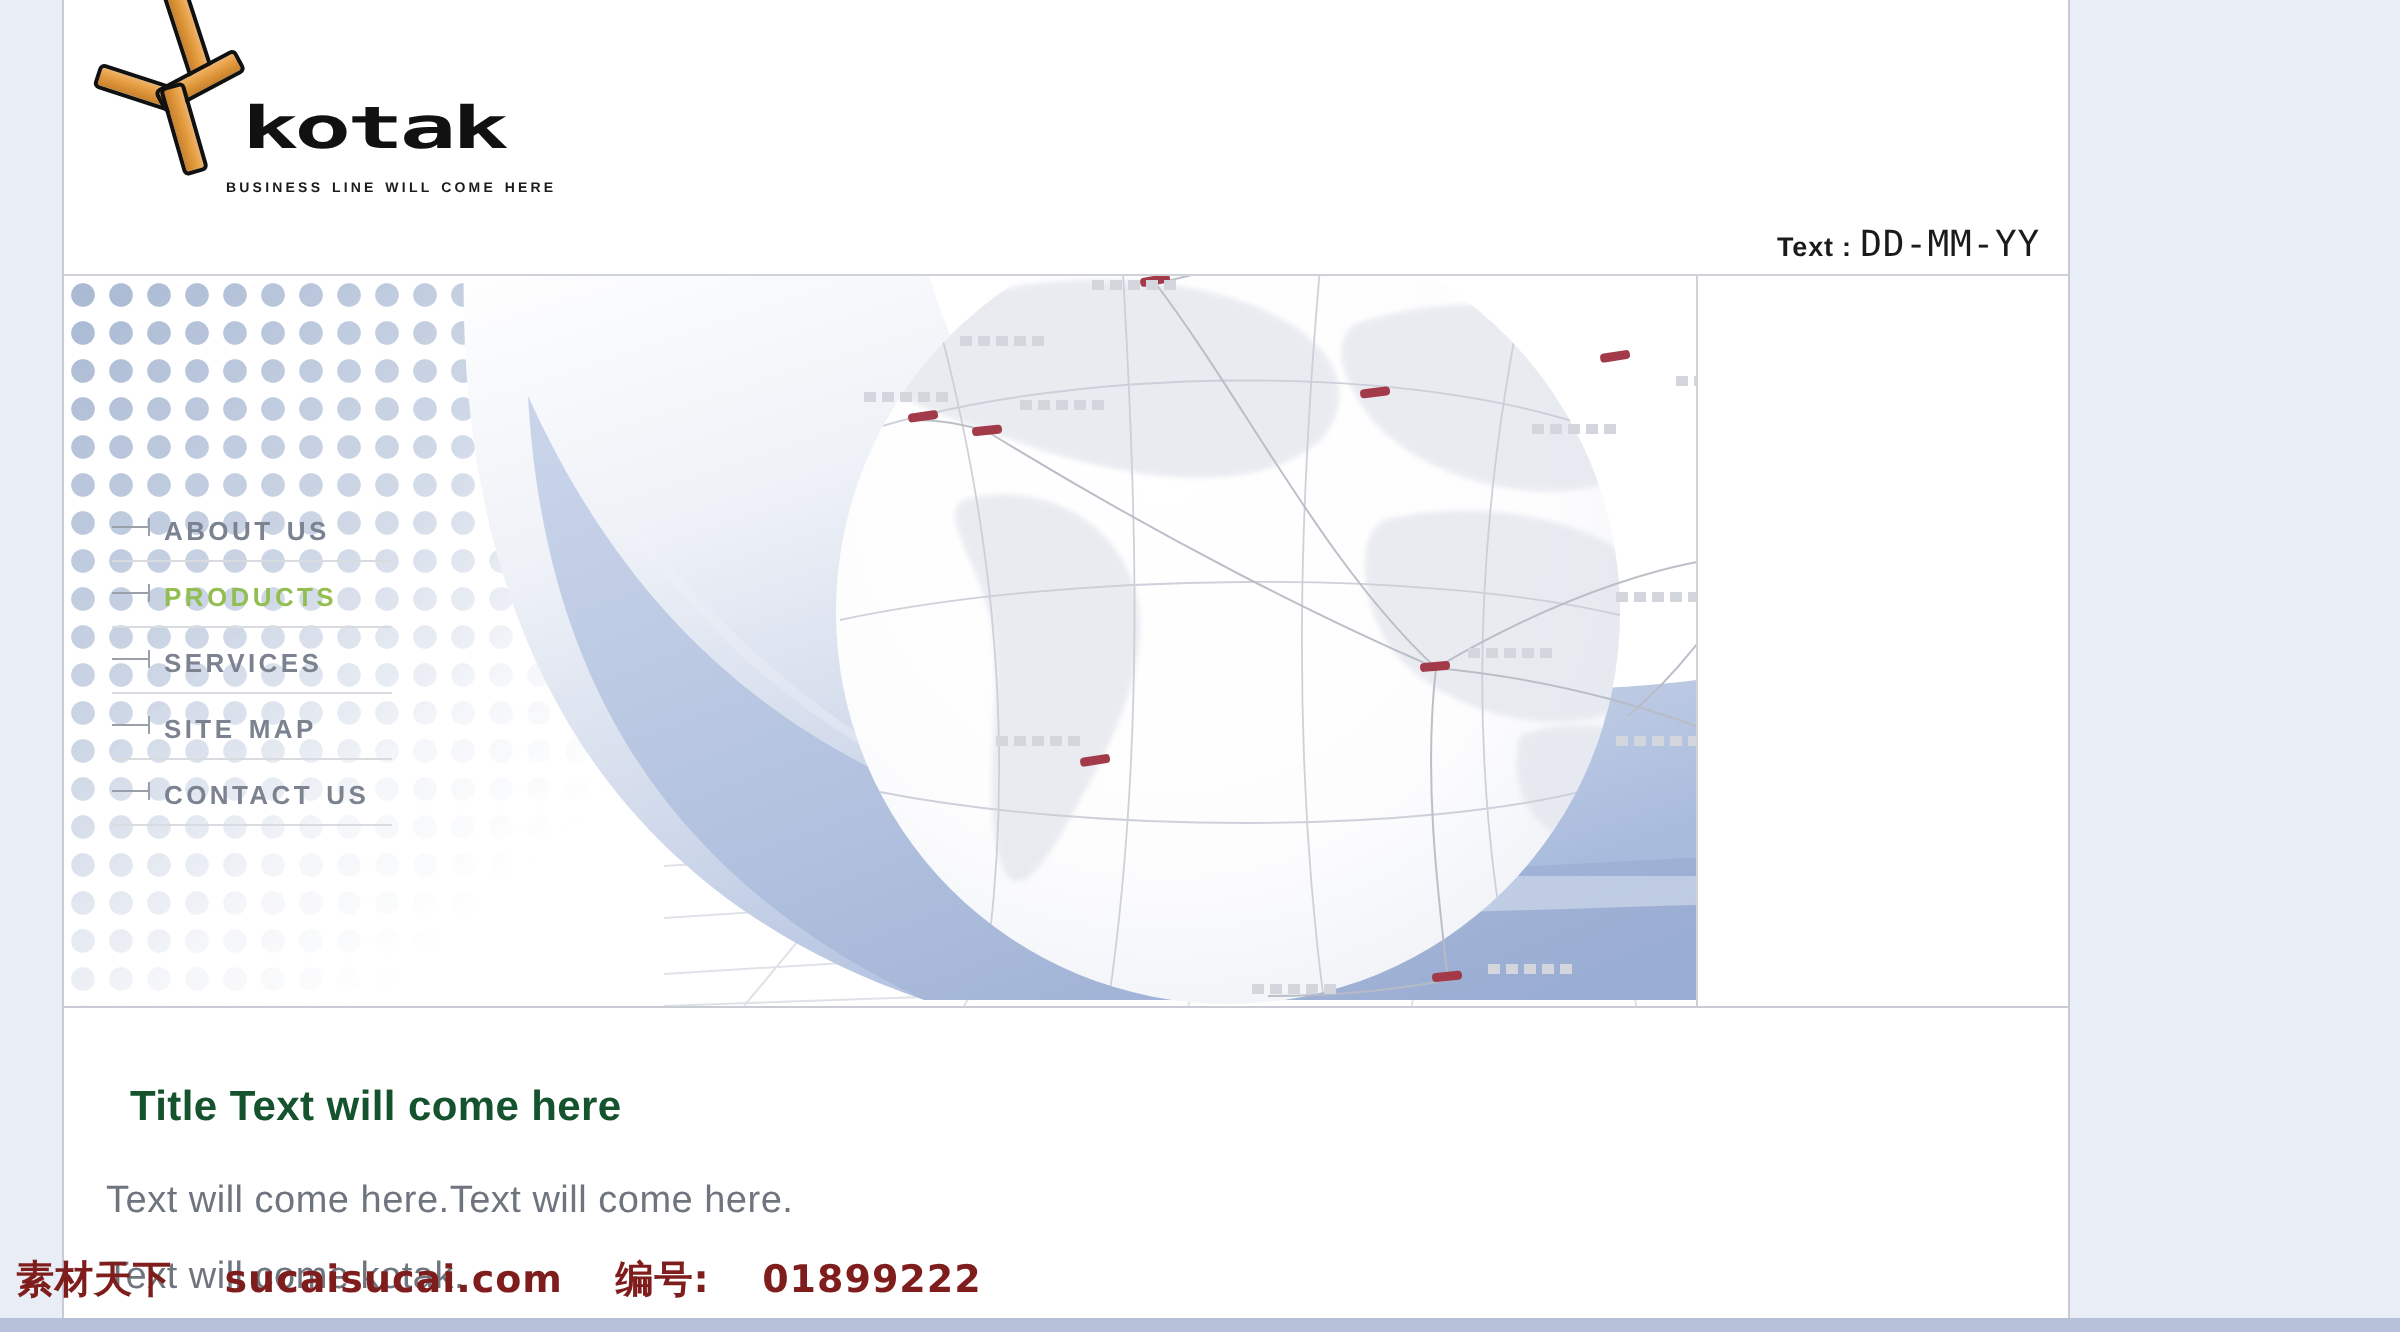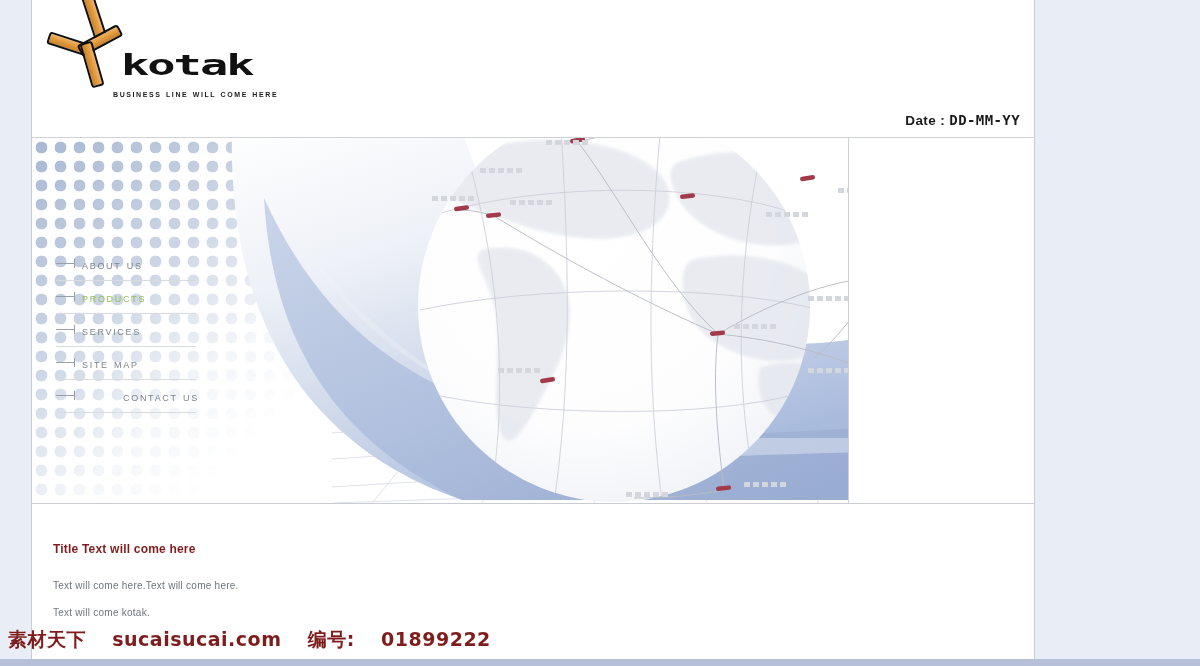--- a/index.html
+++ b/index.html
@@ -55,21 +55,21 @@
     letter-spacing:1.6px;
     font-variant:small-caps;
     text-transform:lowercase;
   }
 
   #date-row{
     position:absolute;right:14px;top:112px;
     font-size:13.5px;color:#1b1b1b;letter-spacing:.4px;white-space:nowrap;
   }
   #date-row .dlabel{font-weight:700;}
-  #date-row .dval{font-family:"DejaVu Sans Mono","Liberation Mono",monospace;font-size:14px;font-weight:bold;}
+  #date-row .dval{font-family:"DejaVu Sans Mono","Liberation Mono",monospace;font-size:18px;}
 
   
   #hero{
     position:relative;height:365px;overflow:hidden;
     background:#ffffff;border-bottom:1px solid #c9ccd4;
   }
 
   
   #halftone{
     position:absolute;left:0;top:0;width:300px;height:365px;
@@ -101,39 +101,39 @@
     position:absolute;left:817px;top:0;right:0;height:365px;background:#fff;
   }
 
   
   #nav{position:absolute;left:24px;top:110px;width:140px;}
   .nav-item{
     position:relative;height:32px;
     border-bottom:1px solid #d8dbe0;
     display:flex;align-items:center;
   }
-  .nav-item:last-child{border-bottom:1px solid #d8dbe0;gap:41px;}
+  .nav-item:last-child{border-bottom:1px solid #d8dbe0;}
   .marker{position:relative;width:26px;height:10px;flex:0 0 26px;}
   .marker .mh{position:absolute;left:0;top:4px;width:18px;height:1px;background:#9aa0aa;}
   .marker .mv{position:absolute;left:18px;top:0px;width:1px;height:9px;background:#9aa0aa;}
   .nav-label{
-    font-size:13px;font-weight:400;letter-spacing:1.7px;
+    font-size:18px;font-weight:700;letter-spacing:1.7px;
     color:#7b8290;font-variant:small-caps;text-transform:lowercase;
     white-space:nowrap;
   }
   .nav-item.active .nav-label{color:#93bf52;text-align:center;}
 
   
   #content{position:relative;padding:38px 0 0 21px;}
   #content-title{
-    font-size:12px;font-weight:700;color:#7f1d1d;letter-spacing:.2px;
-    margin:0 0 24px 0;
+    font-size:21px;font-weight:700;color:#14532d;letter-spacing:.2px;
+    margin:0 0 24px 12px;
   }
   .body-line{
-    font-size:10px;color:#6f757f;letter-spacing:.25px;margin:0 4px 16px 0;
+    font-size:19px;color:#6f757f;letter-spacing:.25px;margin:0 4px 16px 0;
   }
 
   
   #watermark{
     position:absolute;left:8px;top:627px;
     font-family:"DejaVu Sans","Liberation Sans",sans-serif;
     font-size:19px;font-weight:700;color:#7f1d1d;white-space:nowrap;
     letter-spacing:.5px;
   }
   #watermark .wm-sep{display:inline-block;width:12px;}
@@ -150,21 +150,21 @@
         <i class="pw1"></i>
           <i class="pw2"></i>
           <i class="pw3"></i>
           <i class="pw4"></i>
       </div>
       <div class="wordmark">kotak</div>
       <div class="tagline">Business Line will come here</div>
     </div>
 
     <div id="date-row">
-      <span class="dlabel">Date :</span>
+      <span class="dlabel">Text :</span>
       <span class="dval">DD-MM-YY</span>
     </div>
   </div>
 
   <div id="hero">
 
     <div id="halftone"></div>
 
     <div id="gridfloor">
       <svg width="520" height="140" viewBox="0 0 520 140">

